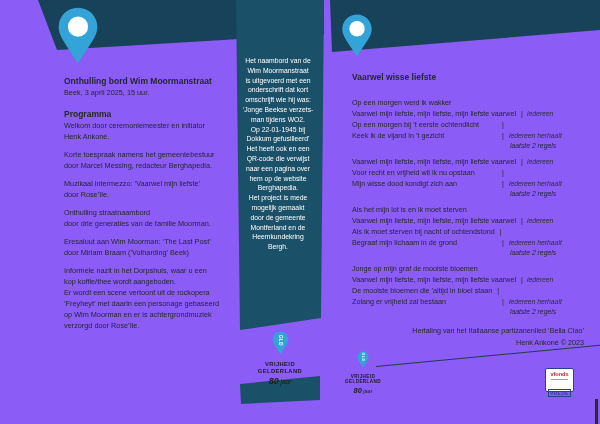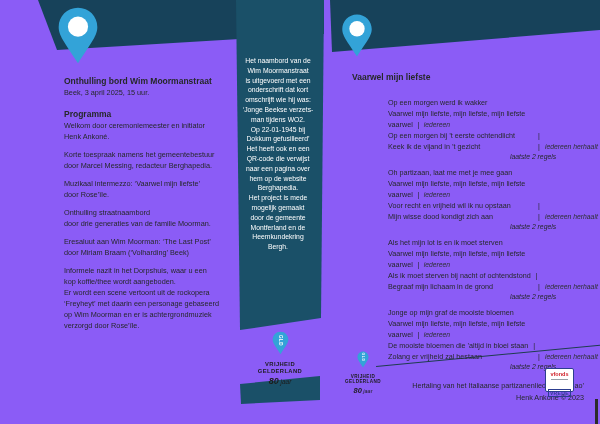--- a/index.html
+++ b/index.html
@@ -66,21 +66,21 @@
   .gld-year{font-size:6.5px;font-style:italic;margin-top:1px;}
   .gld-year .num{font-weight:bold;font-size:9px;}
   .gld-logo-small{left:338px;top:351px;width:50px;}
   .gld-logo-small .gld-lines{font-size:4.6px;line-height:5.4px;}
   .gld-logo-small .gld-year{font-size:5.5px;}
   .gld-logo-small .gld-year .num{font-size:7.5px;}
   
   .right-content{position:absolute;left:352px;top:72px;width:232px;}
   .poem-title{font-size:8.5px;font-weight:bold;line-height:11px;margin-bottom:14px;}
   .verse{margin-bottom:6px;}
-  .pline{position:relative;font-size:7.2px;line-height:11px;min-height:11px;margin-left:36px;}
+  .pline{position:relative;font-size:7.2px;line-height:11px;min-height:11px;}
   .pline .pipe-inline{margin-left:5px;}
   .pline .note{font-style:italic;color:#2e3032;font-size:6.8px;}
   .pline .note-inline{margin-left:4px;}
   .tabcol{position:absolute;left:150px;top:0;white-space:nowrap;}
   .tabcol .note{margin-left:5px;}
   .contline{position:relative;font-size:6.8px;line-height:9px;min-height:9px;}
   .contline .note{position:absolute;left:158px;font-style:italic;}
   .poem-footer{margin-top:9px;font-size:7.2px;line-height:11.5px;white-space:pre-line;text-align:right;}
   
   .vfonds{
@@ -172,34 +172,33 @@
       <div>VRIJHEID</div>
       <div>GELDERLAND</div>
     </div>
     <div class="gld-year">
       <span class="num">80</span>
       <span>jaar</span>
     </div>
   </div>
 
   <div class="right-content">
-    <div class="poem-title">Vaarwel mijn liefste</div>
+    <div class="poem-title">Vaarwel wisse liefste</div>
 
     <div class="verse">
       <div class="pline"><span>Op een morgen werd ik wakker</span></div>
       <div class="pline"><span>Vaarwel mijn liefste, mijn liefste, mijn liefste vaarwel</span><span class="pipe-inline">|</span><span class="note note-inline">iedereen</span></div>
       <div class="pline"><span>Op een morgen bij ’t eerste ochtendlicht</span><span class="tabcol"><span>|</span></span></div>
       <div class="pline"><span>Keek ik de vijand in ’t gezicht</span><span class="tabcol"><span>|</span><span class="note">iedereen herhaalt</span></span></div>
       <div class="contline">
           <span class="note">laatste 2 regels</span>
         </div>
     </div>
 
     <div class="verse">
-      <div class="pline"><span>Oh partizaan, laat me met je mee gaan</span></div>
       <div class="pline"><span>Vaarwel mijn liefste, mijn liefste, mijn liefste vaarwel</span><span class="pipe-inline">|</span><span class="note note-inline">iedereen</span></div>
       <div class="pline"><span>Voor recht en vrijheid wil ik nu opstaan</span><span class="tabcol"><span>|</span></span></div>
       <div class="pline"><span>Mijn wisse dood kondigt zich aan</span><span class="tabcol"><span>|</span><span class="note">iedereen herhaalt</span></span></div>
       <div class="contline">
           <span class="note">laatste 2 regels</span>
         </div>
     </div>
 
     <div class="verse">
       <div class="pline"><span>Als het mijn lot is en ik moet sterven</span></div>

